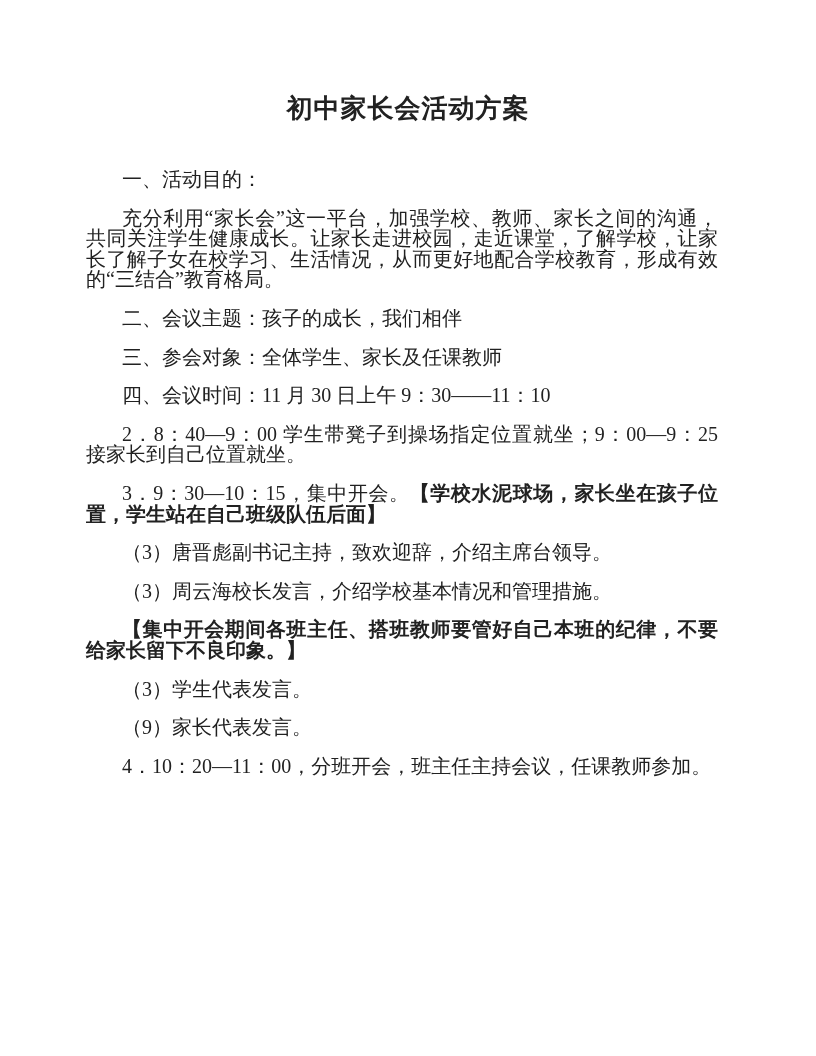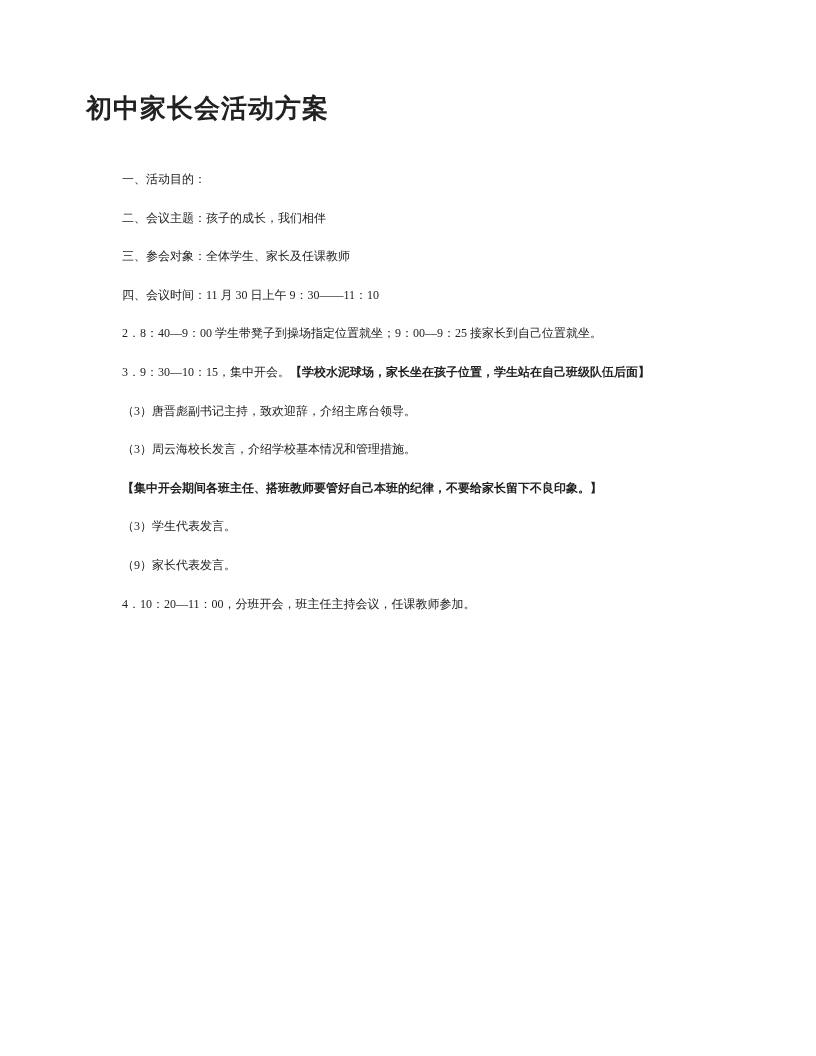--- a/index.html
+++ b/index.html
@@ -17,41 +17,43 @@
     padding: 92px 86px 0 86px;
     font-family: "Liberation Serif", "DejaVu Serif", serif;
     color: #212121;
     overflow: hidden;
   }
   .doc-title {
     margin: 0 0 44px 0;
     font-size: 26px;
     line-height: 33px;
     font-weight: bold;
+    text-align: center;
     letter-spacing: 1px;
   }
   .doc-body p.para {
     margin: 0 12px 18px 0;
-    font-size: 12px;
+    font-size: 20px;
     line-height: 20.6px;
     text-indent: 36px;
     text-align: justify;
     word-break: break-all;
   }
   .bold {
     font-weight: bold;
   }
 </style>
 </head>
 <body>
 
 <div class="page">
   <h1 class="doc-title">初中家长会活动方案</h1>
   <div class="doc-body" id="doc-body">
       <p class="para"><span>一、活动目的：</span></p>
+      <p class="para"><span>充分利用“家长会”这一平台，加强学校、教师、家长之间的沟通，共同关注学生健康成长。让家长走进校园，走近课堂，了解学校，让家长了解子女在校学习、生活情况，从而更好地配合学校教育，形成有效的“三结合”教育格局。</span></p>
       <p class="para"><span>二、会议主题：孩子的成长，我们相伴</span></p>
       <p class="para"><span>三、参会对象：全体学生、家长及任课教师</span></p>
       <p class="para"><span>四、会议时间：11 月 30 日上午 9：30——11：10</span></p>
       <p class="para"><span>2．8：40—9：00 学生带凳子到操场指定位置就坐；9：00—9：25 接家长到自己位置就坐。</span></p>
       <p class="para"><span>3．9：30—10：15，集中开会。</span><span class="bold">【学校水泥球场，家长坐在孩子位置，学生站在自己班级队伍后面】</span></p>
       <p class="para"><span>（3）唐晋彪副书记主持，致欢迎辞，介绍主席台领导。</span></p>
       <p class="para"><span>（3）周云海校长发言，介绍学校基本情况和管理措施。</span></p>
       <p class="para"><span class="bold">【集中开会期间各班主任、搭班教师要管好自己本班的纪律，不要给家长留下不良印象。】</span></p>
       <p class="para"><span>（3）学生代表发言。</span></p>
       <p class="para"><span>（9）家长代表发言。</span></p>

